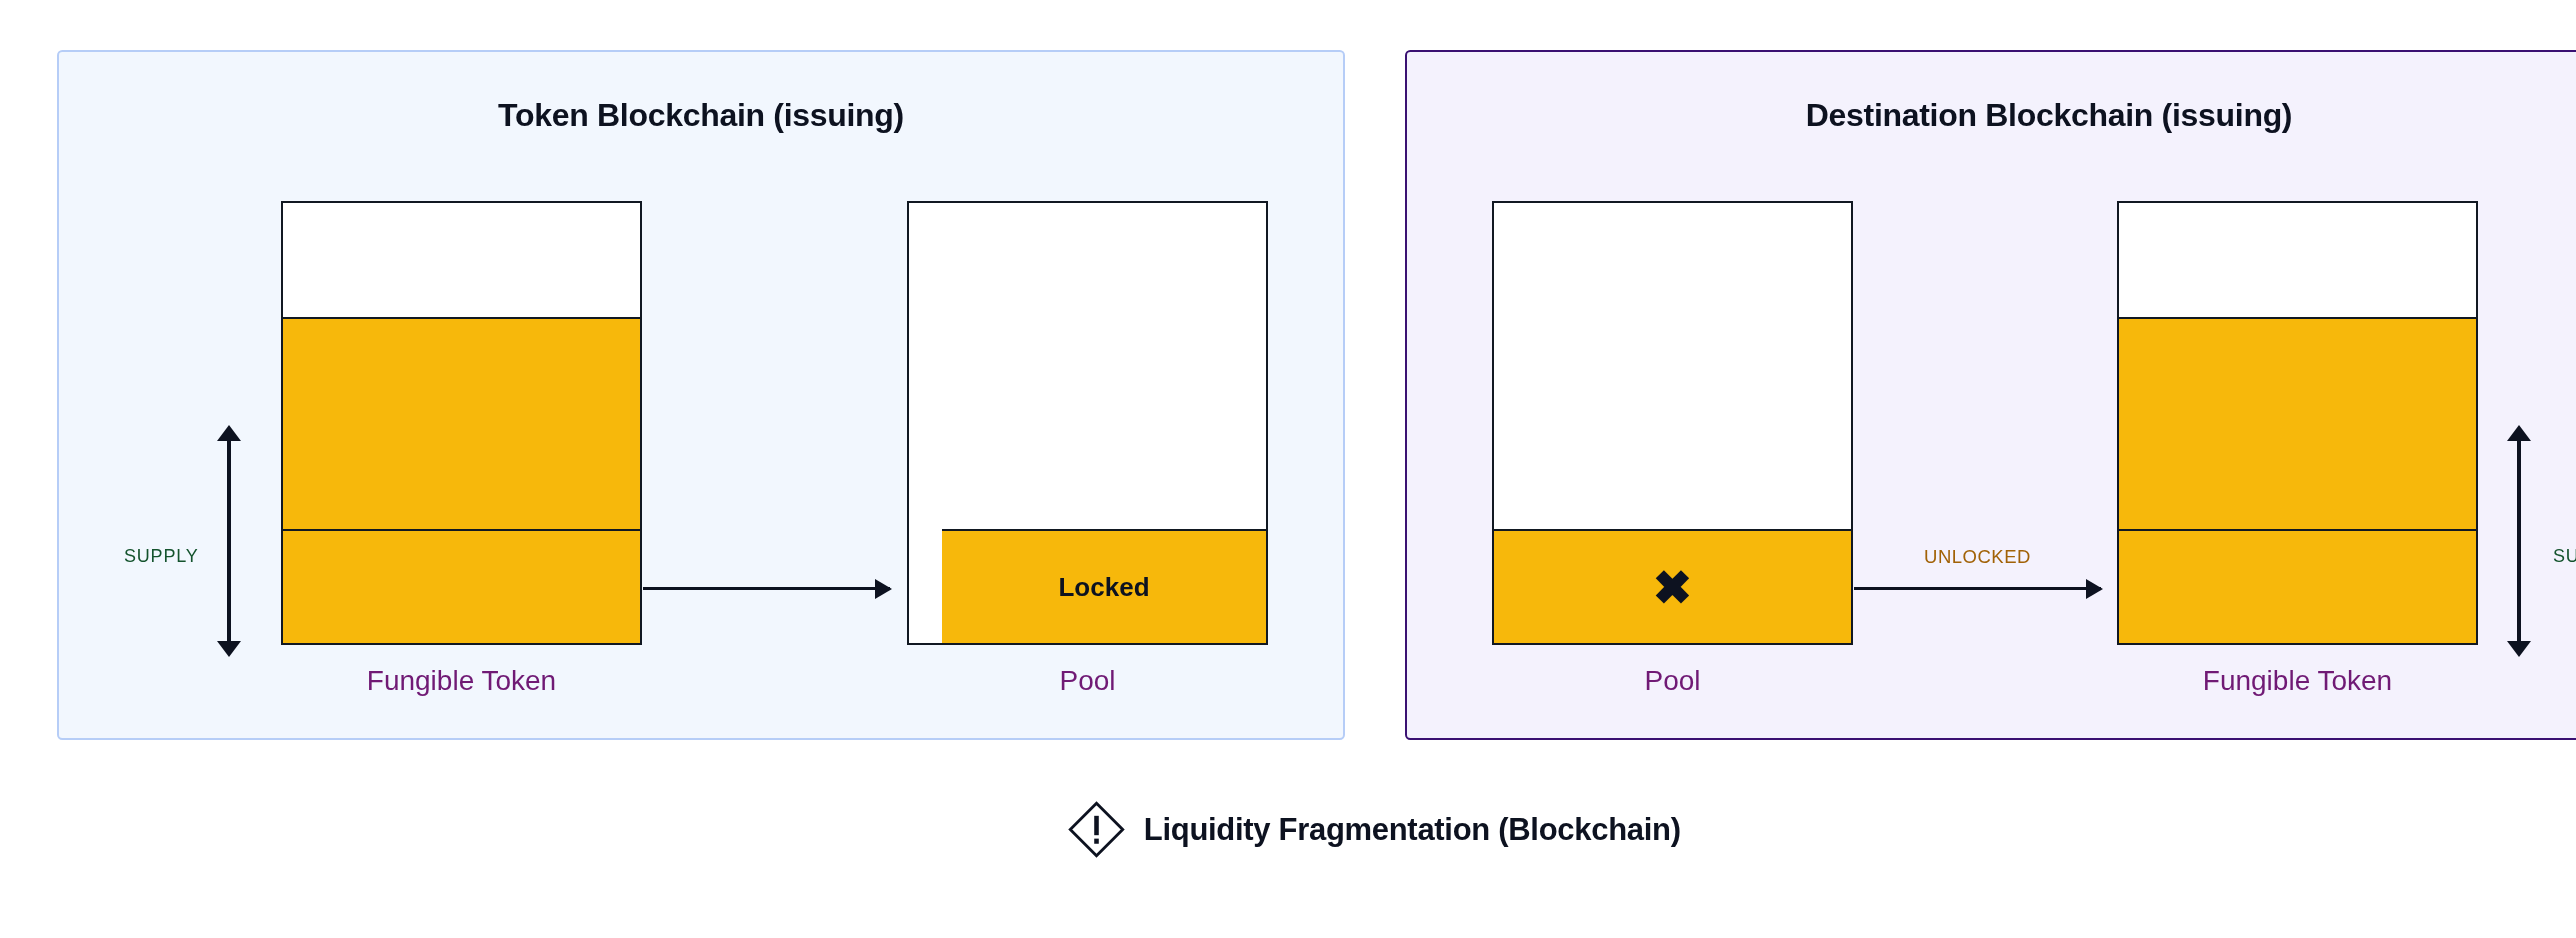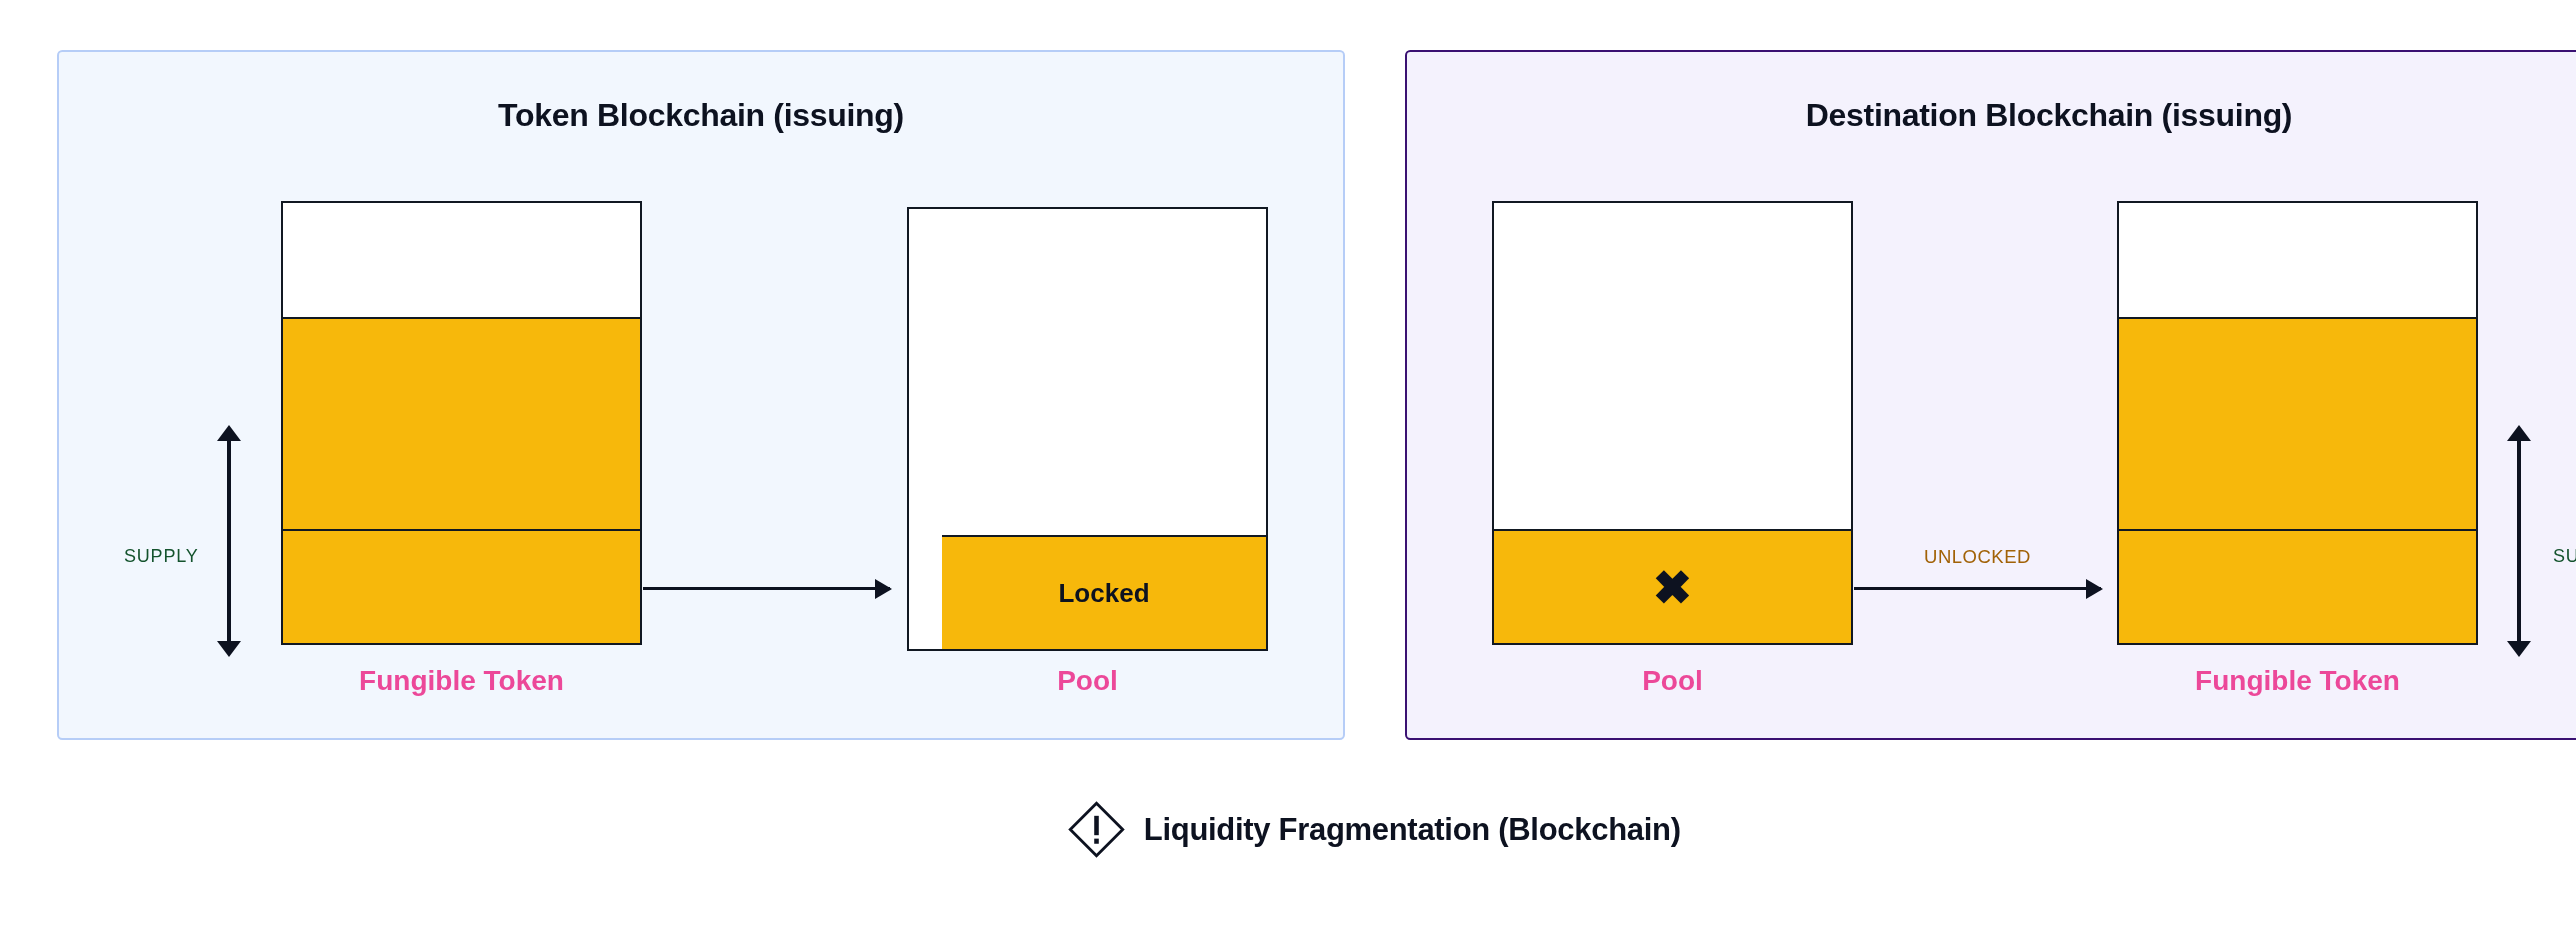--- a/index.html
+++ b/index.html
@@ -98,28 +98,28 @@
     font-size: 47px;
     font-weight: 700;
     line-height: 1;
     color: #0D1220;
   }
 
   .bar-caption {
     position: absolute;
     text-align: center;
     font-size: 28px;
-    font-weight: 700;
-    color: #ec4899;
+    font-weight: 400;
+    color: #701a75;
     white-space: nowrap;
   }
 
   
   .bar--src-token   { left: 281px;  top: 201px; width: 361px; height: 444px; }
-  .bar--src-pool    { left: 907px; top: 207px; width: 361px; height: 444px; padding-left: 33px; }
+  .bar--src-pool    { left: 907px; top: 201px; width: 361px; height: 444px; padding-left: 33px; }
   
   .bar--dst-pool    { left: 1492px; top: 201px; width: 361px; height: 444px; }
   .bar--dst-token   { left: 2117px; top: 201px; width: 361px; height: 444px; }
 
   .cap--src-token { left: 281px;  top: 665px; width: 361px; }
   .cap--src-pool  { left: 907px; top: 665px; width: 361px; }
   .cap--dst-pool  { left: 1492px; top: 665px; width: 361px; }
   .cap--dst-token { left: 2117px; top: 665px; width: 361px; }
 
   

